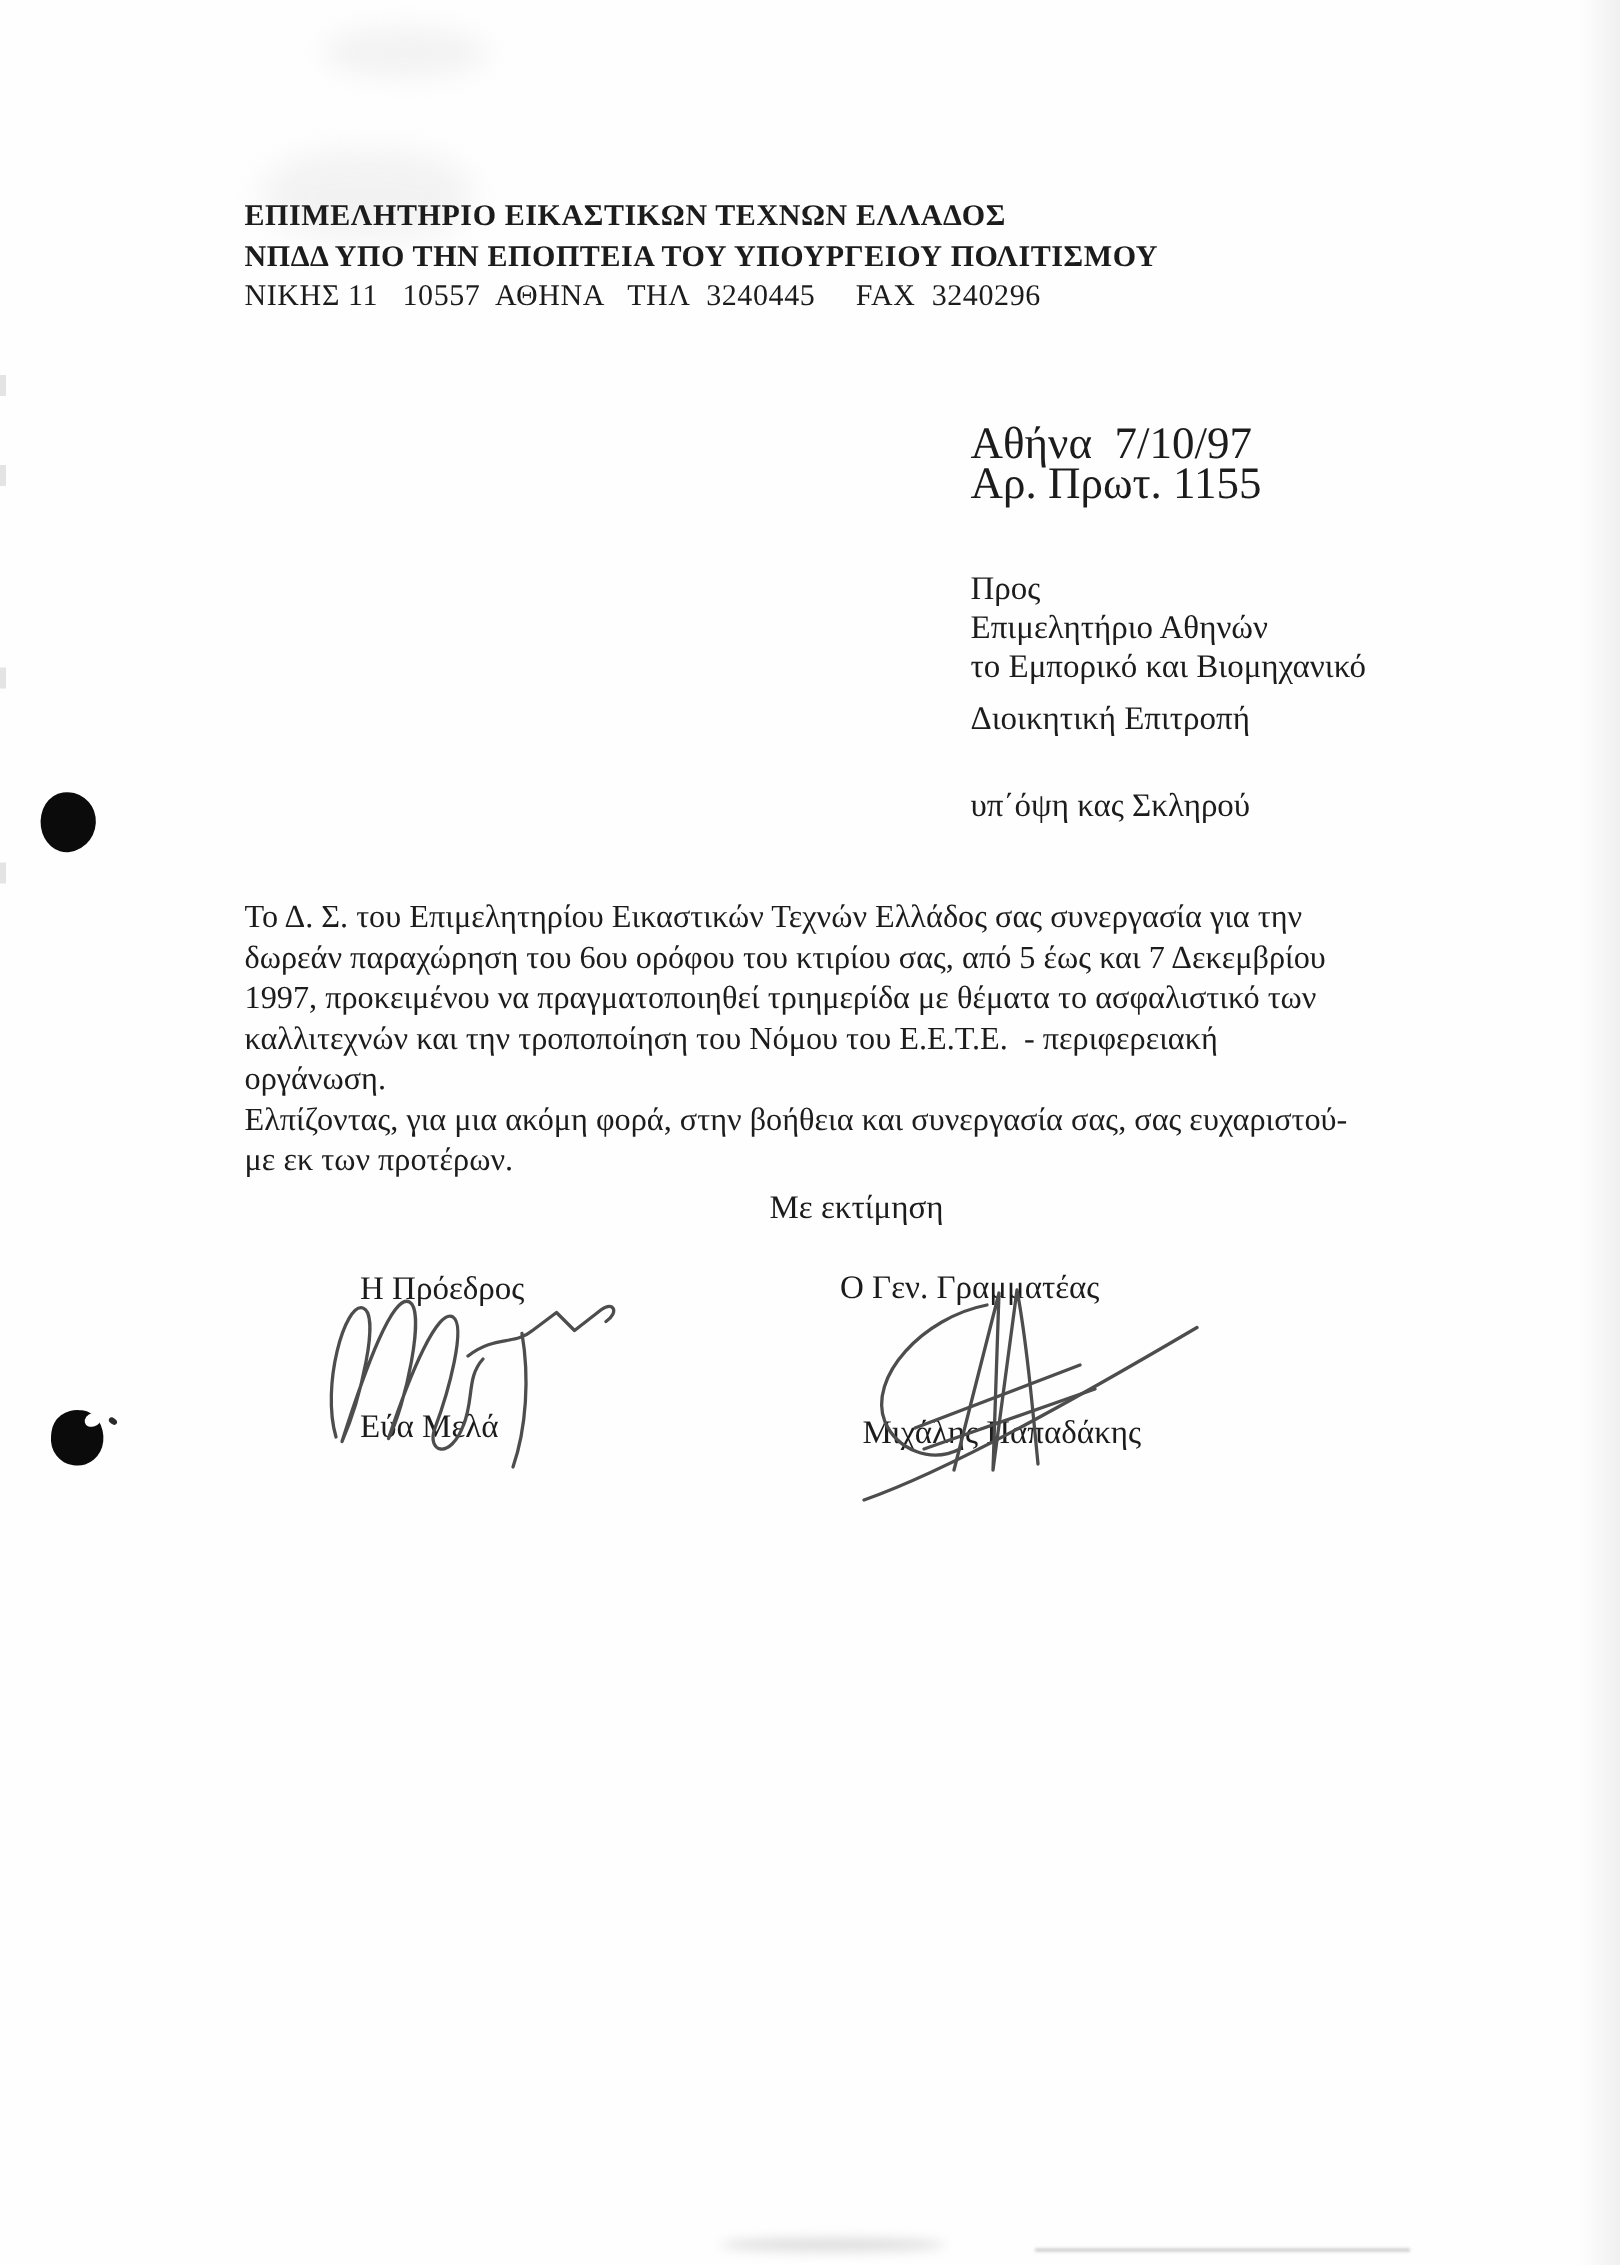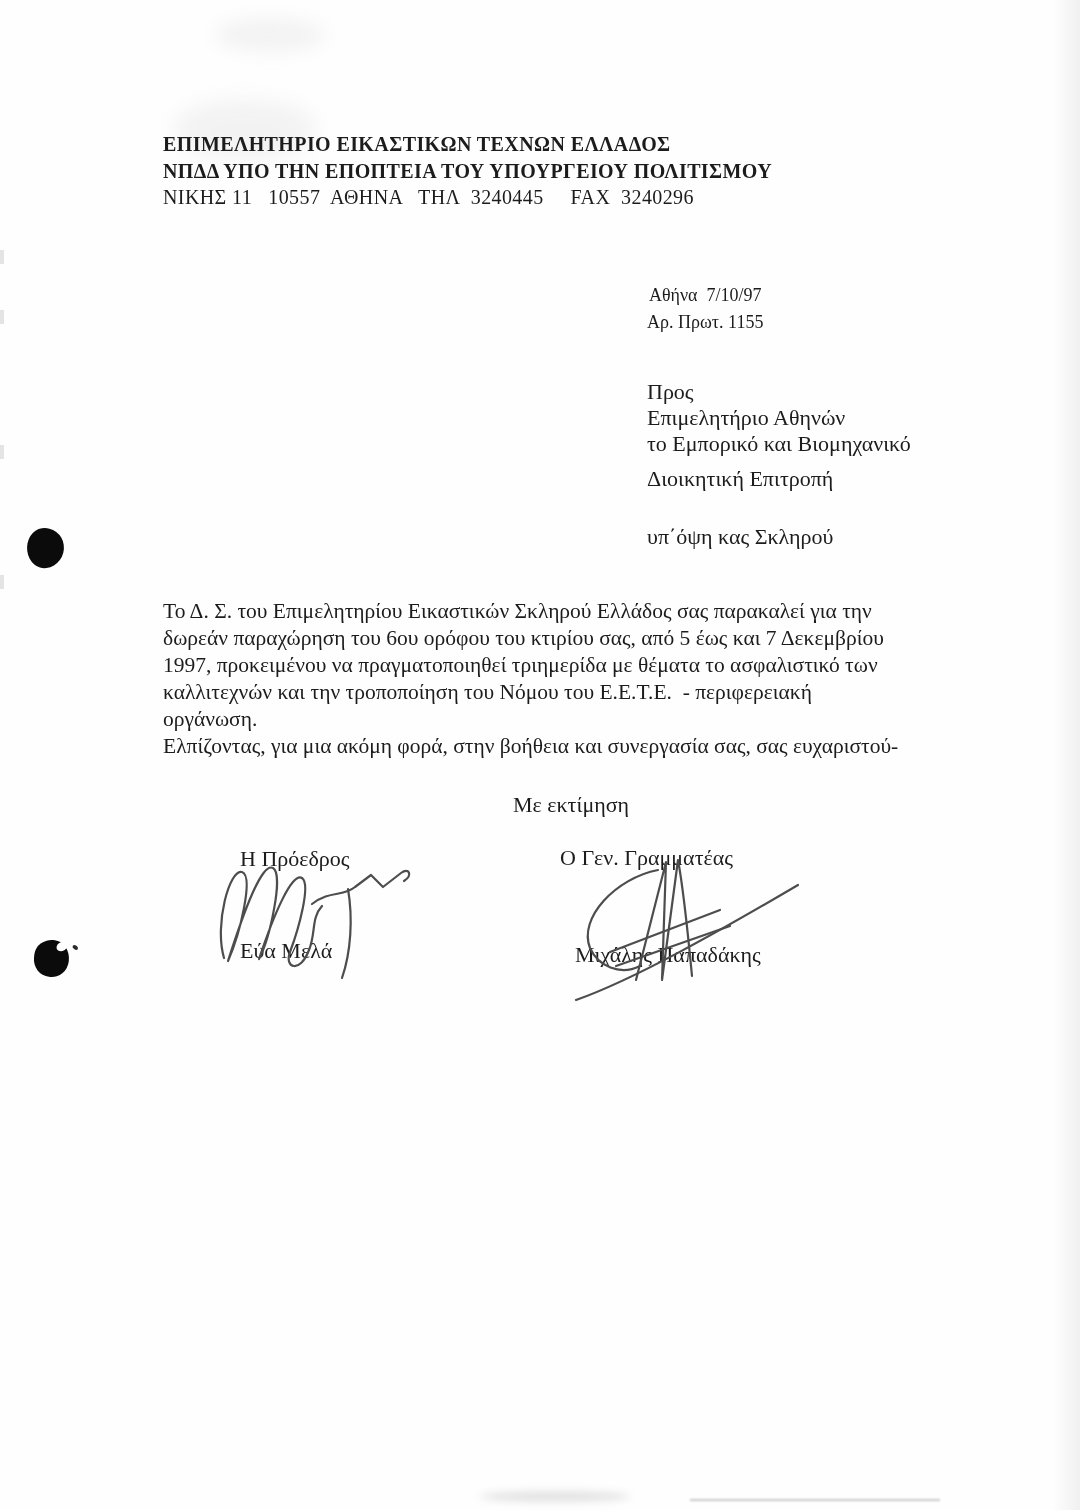--- a/index.html
+++ b/index.html
@@ -108,23 +108,22 @@
     font-size: 20px;
     line-height: 26.5px;
     letter-spacing: 0.4px;
   }
   .letterhead .bold { font-weight: 700; }
 
   
   .date-block {
     position: absolute;
     left: 647px; top: 282px;
-    font-size: 18px;
+    font-size: 30px;
     line-height: 27px;
-    text-align: center;
   }
 
   
   .recipient-block {
     position: absolute;
     left: 647px; top: 379px;
     font-size: 22px;
     line-height: 26px;
   }
   .recipient-gap1 { margin-top: 9px; }
@@ -192,26 +191,27 @@
 
   <div class="recipient-block">
     <div class="line">Προς</div>
     <div class="line">Επιμελητήριο Αθηνών</div>
     <div class="line">το Εμπορικό και Βιομηχανικό</div>
     <div class="line recipient-gap1">Διοικητική Επιτροπή</div>
     <div class="line recipient-gap2">υπ΄όψη κας Σκληρού</div>
   </div>
 
   <div class="body-block">
-    <div class="line">Το Δ. Σ. του Επιμελητηρίου Εικαστικών Σκληρού Ελλάδος σας παρακαλεί για την</div>
+    <div class="line">Το Δ. Σ. του Επιμελητηρίου Εικαστικών Τεχνών Ελλάδος σας συνεργασία για την</div>
     <div class="line">δωρεάν παραχώρηση του 6ου ορόφου του κτιρίου σας, από 5 έως και 7 Δεκεμβρίου</div>
     <div class="line">1997, προκειμένου να πραγματοποιηθεί τριημερίδα με θέματα το ασφαλιστικό των</div>
     <div class="line">καλλιτεχνών και την τροποποίηση του Νόμου του Ε.Ε.Τ.Ε.  - περιφερειακή</div>
     <div class="line">οργάνωση.</div>
     <div class="line">Ελπίζοντας, για μια ακόμη φορά, στην βοήθεια και συνεργασία σας, σας ευχαριστού-</div>
+    <div class="line">με εκ των προτέρων.</div>
   </div>
 
   <div class="closing line">Με εκτίμηση</div>
 
   <div class="sig-title-left line">Η Πρόεδρος</div>
   <div class="sig-name-left line">Εύα Μελά</div>
   <svg class="sig-svg" style="left:212px; top:856px;" width="230" height="130" viewBox="0 0 230 130">
     <path d="M12,102 C2,68 18,12 30,16 C42,20 28,78 16,105 C32,55 50,6 61,12 C72,18 58,82 47,103 C62,58 80,16 90,22 C99,28 87,72 78,96 C72,112 88,118 97,94 C104,77 99,62 110,50"></path>
     <path d="M100,48 C118,34 131,41 143,31 L159,19 L171,31 L189,17 C197,11 201,19 192,25"></path>
     <path d="M136,33 C141,62 139,96 130,122"></path>

